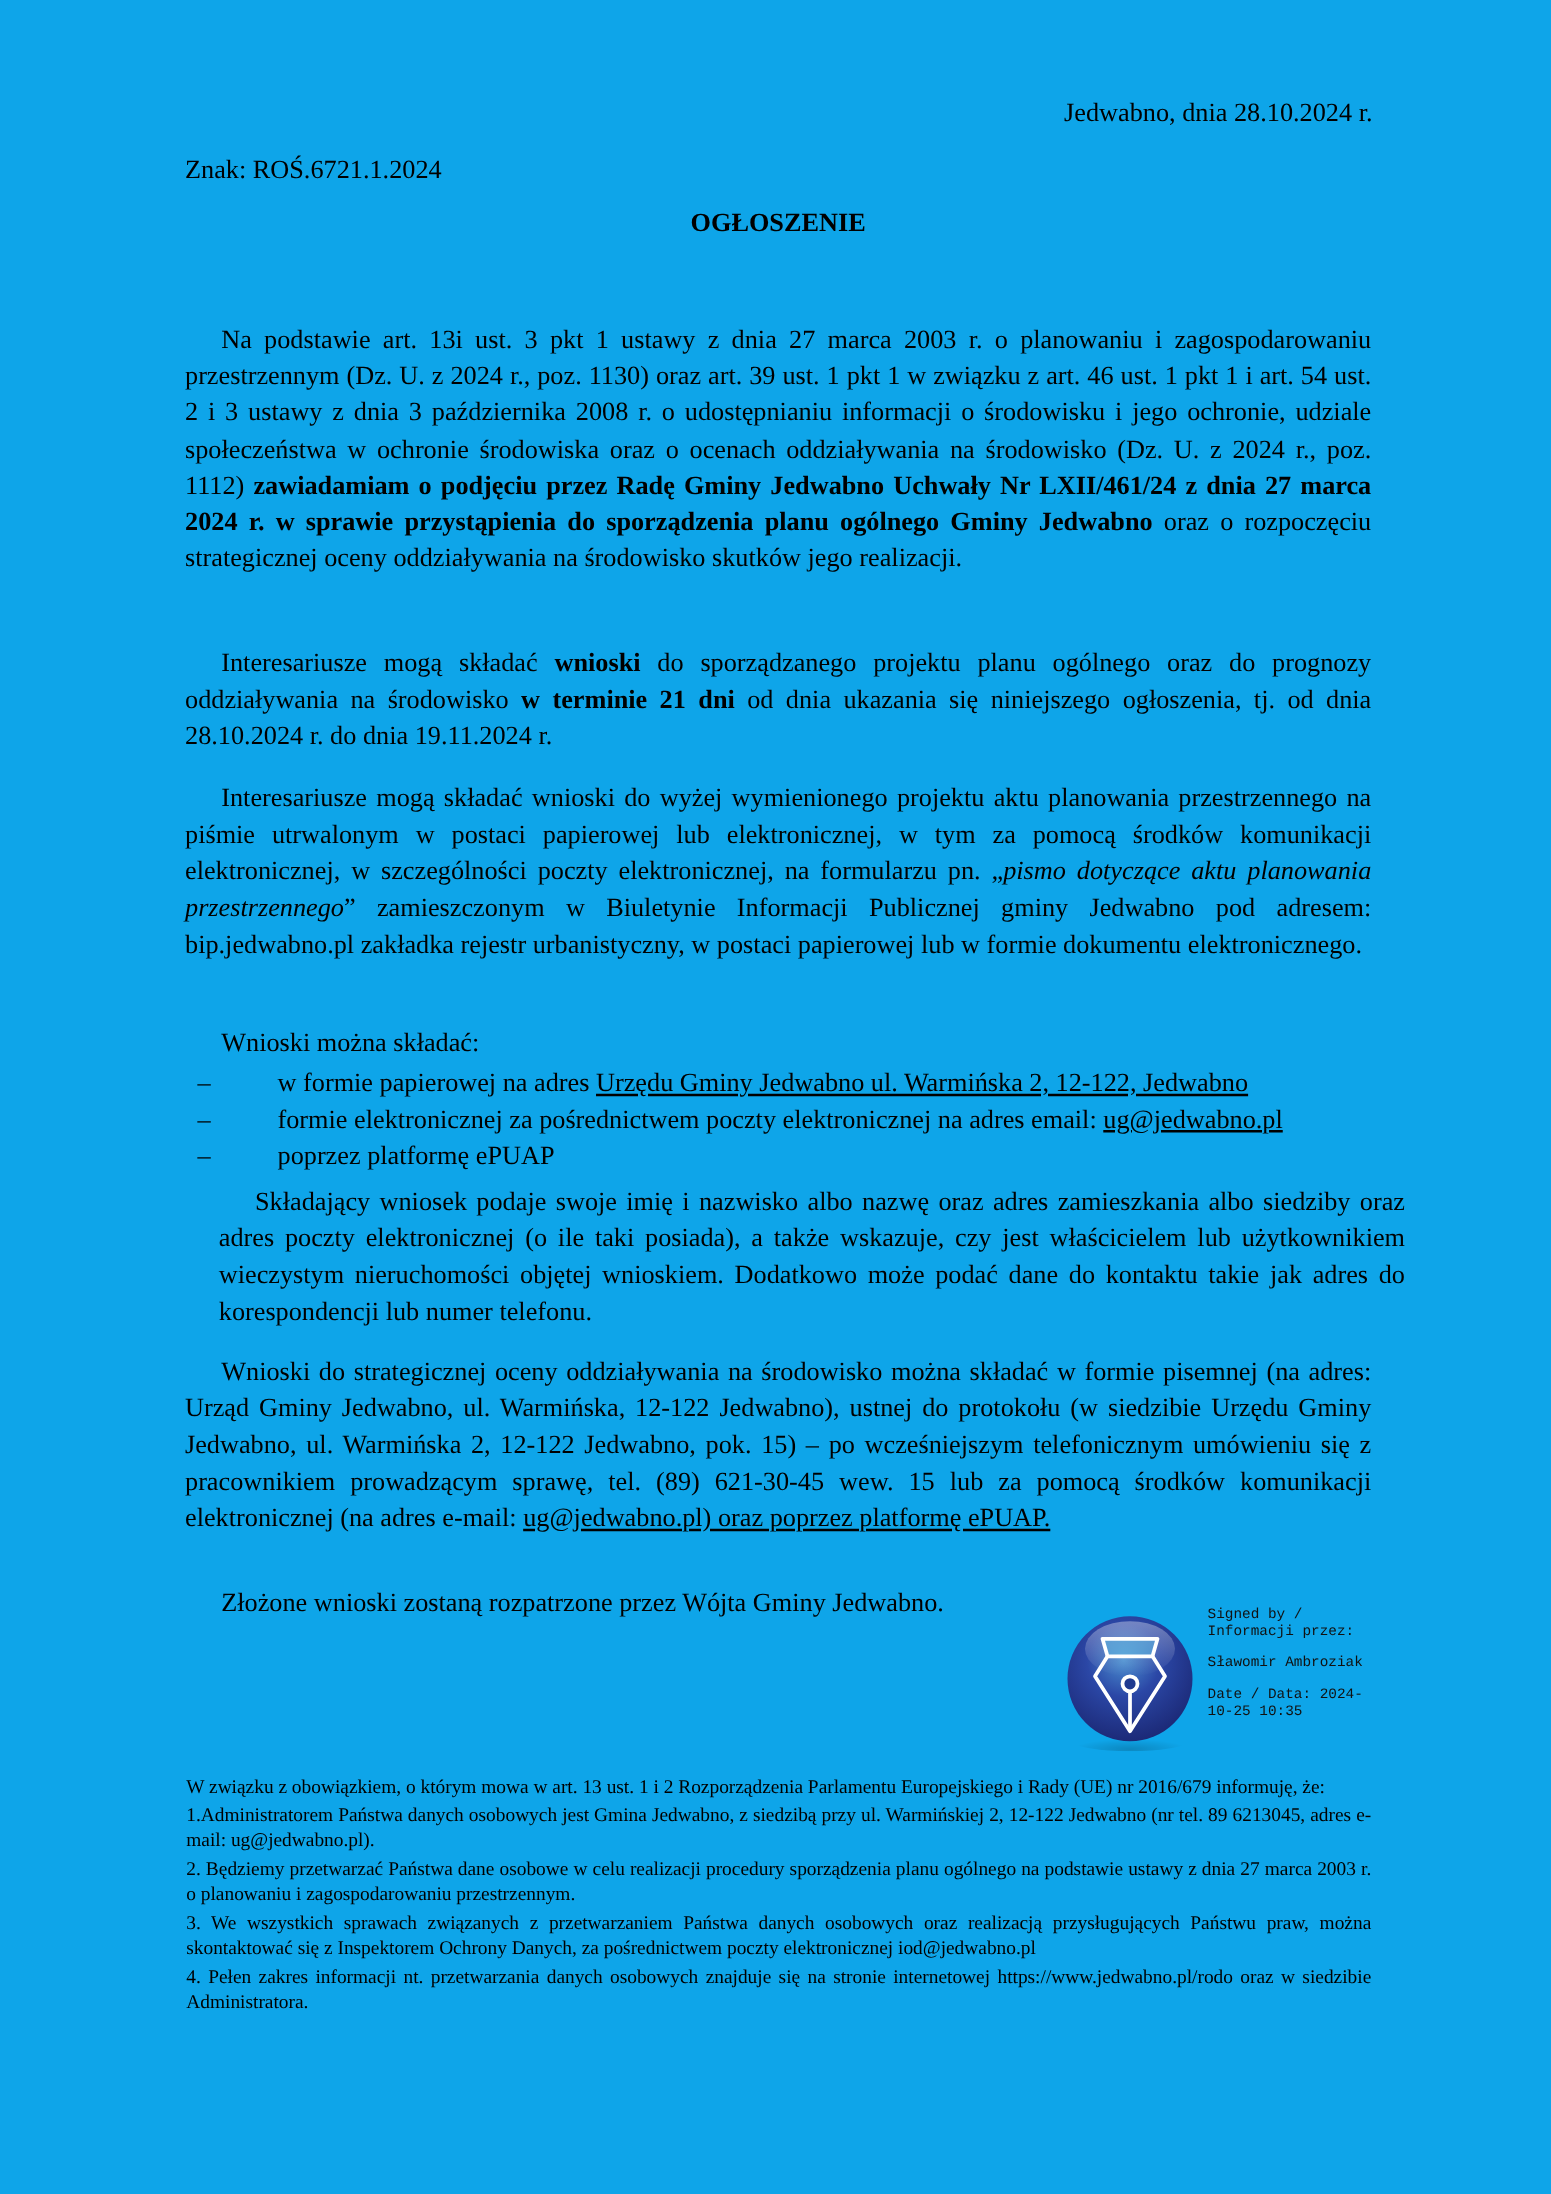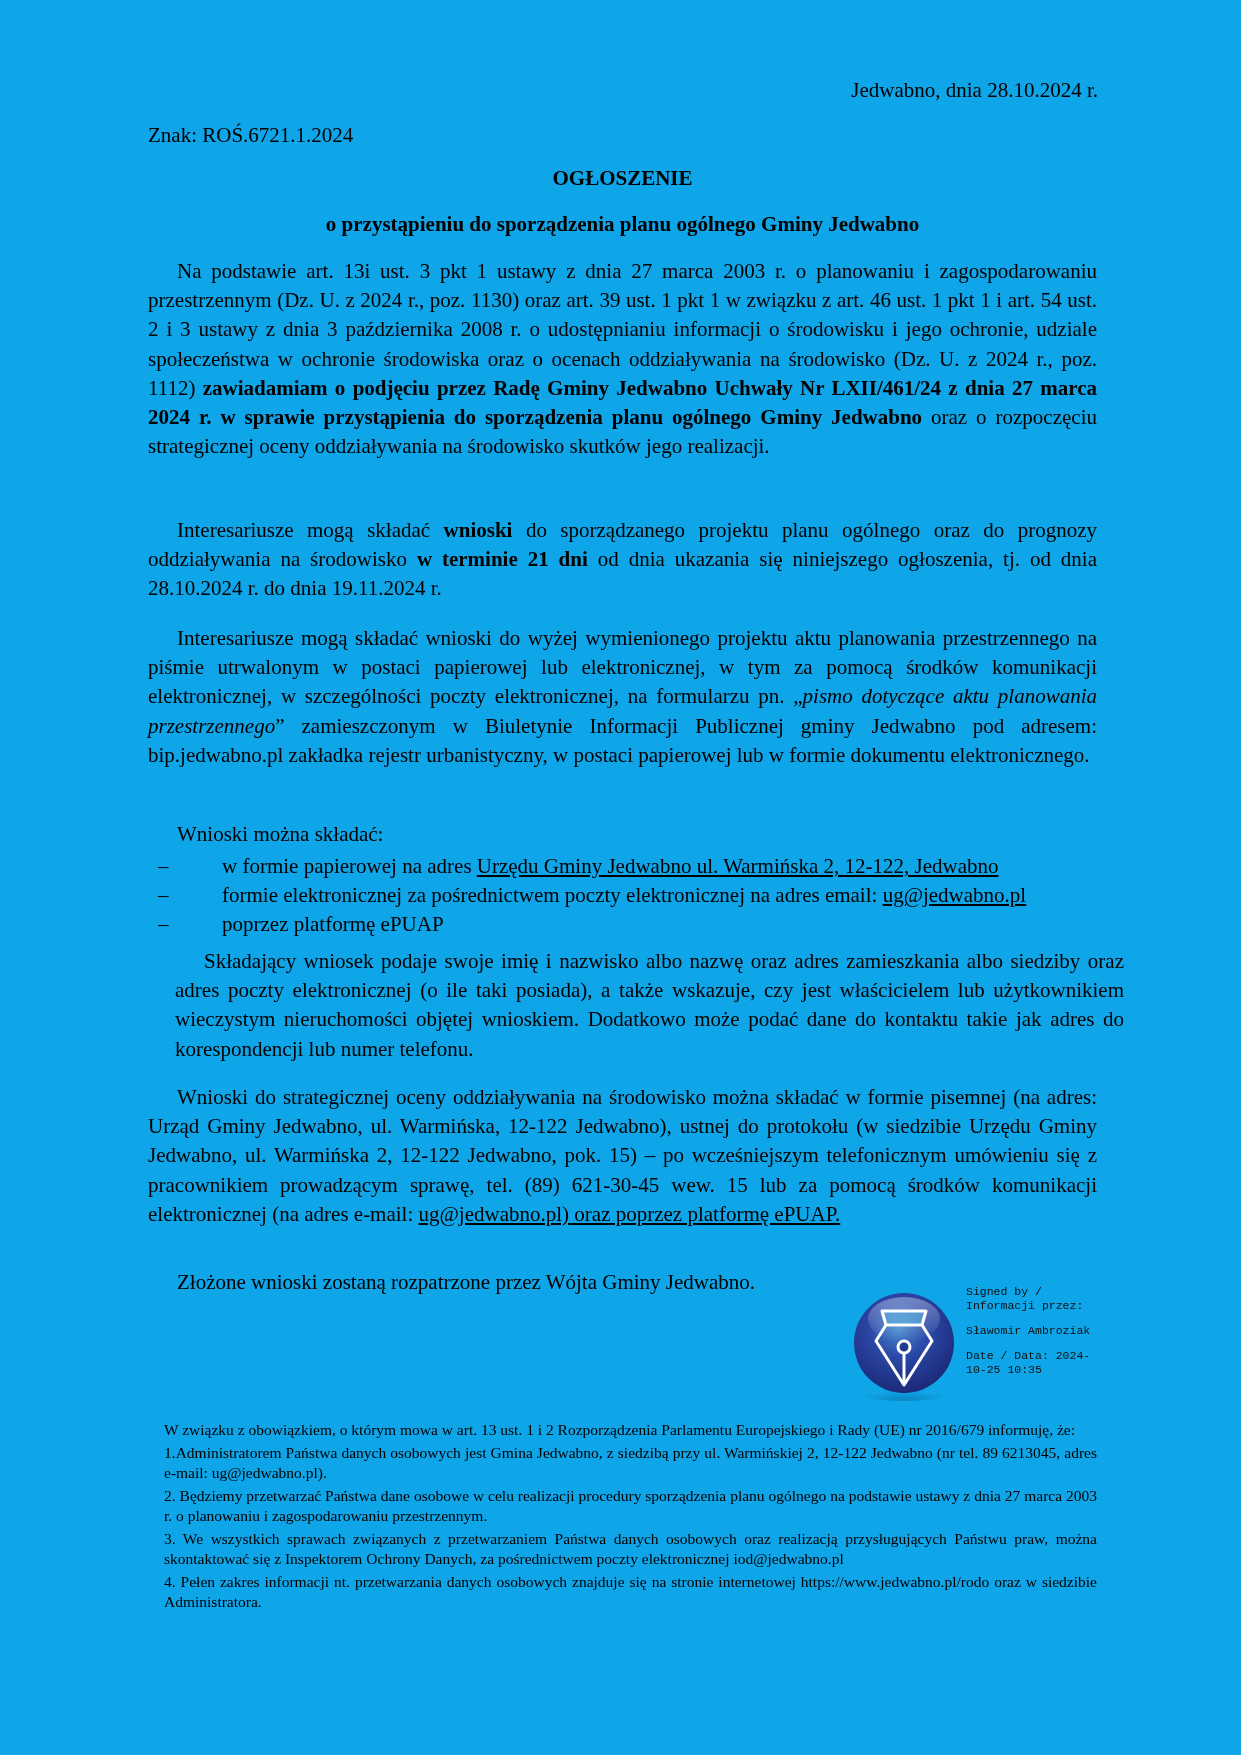--- a/index.html
+++ b/index.html
@@ -24,32 +24,31 @@
   .u { text-decoration: underline; }
   .p4 { top: 947px; margin-left: 27px; }
   .p5 { top: 1083px; }
   .p6 { left: 177px; top: 1270px; font-size: 21px; }
   .sig { left: 848px; top: 1285px; width: 250px; height: 120px; }
   .sig-icon { position: absolute; left: 0; top: 4px; width: 112px; height: 112px; }
   .sig-text { position: absolute; left: 118px; top: 0; font-family: "DejaVu Sans", sans-serif; font-size: 11.5px; line-height: 14px; color: #111; }
   .sig-text div { white-space: nowrap; font-family: Liberation Mono, monospace; }
   .gap { height: 11px; }
   .rodo { left: 148px; width: 949px; top: 1420px; font-size: 15.5px; line-height: 20.5px; text-align: justify; }
-  .rodo p { margin: 0 0 2px 16px; }
+  .rodo p { margin: 0 0 2px 1px; }
 </style>
 </head>
 <body>
 
 <div class="page">
 
   <div class="abs date">Jedwabno, dnia 28.10.2024 r.</div>
   <div class="abs ref">Znak: ROŚ.6721.1.2024</div>
 
   <div class="abs title">OGŁOSZENIE</div>
-  <div class="abs subtitle">o przystąpieniu do sporządzenia planu ogólnego Gminy Jedwabno</div>
 
   <div class="abs para p1"><span>Na podstawie art. 13i ust. 3 pkt 1 ustawy z dnia 27 marca 2003 r. o planowaniu i zagospodarowaniu przestrzennym (Dz. U. z 2024 r., poz. 1130) oraz art. 39 ust. 1 pkt 1 w związku z art. 46 ust. 1 pkt 1 i art. 54 ust. 2 i 3 ustawy z dnia 3 października 2008 r. o udostępnianiu informacji o środowisku i jego ochronie, udziale społeczeństwa w ochronie środowiska oraz o ocenach oddziaływania na środowisko (Dz. U. z 2024 r., poz. 1112) </span><b>zawiadamiam o podjęciu przez Radę Gminy Jedwabno Uchwały Nr LXII/461/24 z dnia 27 marca 2024 r. w sprawie przystąpienia do sporządzenia planu ogólnego Gminy Jedwabno</b><span> oraz o rozpoczęciu strategicznej oceny oddziaływania na środowisko skutków jego realizacji.</span></div>
 
   <div class="abs para p2"><span>Interesariusze mogą składać </span><b>wnioski</b><span> do sporządzanego projektu planu ogólnego oraz do prognozy oddziaływania na środowisko </span><b>w terminie 21 dni</b><span> od dnia ukazania się niniejszego ogłoszenia, tj. od dnia 28.10.2024 r. do dnia 19.11.2024 r.</span></div>
 
   <div class="abs para p3"><span>Interesariusze mogą składać wnioski do wyżej wymienionego projektu aktu planowania przestrzennego na piśmie utrwalonym w postaci papierowej lub elektronicznej, w tym za pomocą środków komunikacji elektronicznej, w szczególności poczty elektronicznej, na formularzu pn. „</span><i>pismo dotyczące aktu planowania przestrzennego</i><span>” zamieszczonym w Biuletynie Informacji Publicznej gminy Jedwabno pod adresem: bip.jedwabno.pl zakładka rejestr urbanistyczny, w postaci papierowej lub w formie dokumentu elektronicznego.</span></div>
 
   <div class="abs lead">Wnioski można składać:</div>
 
   <ul class="abs list">

